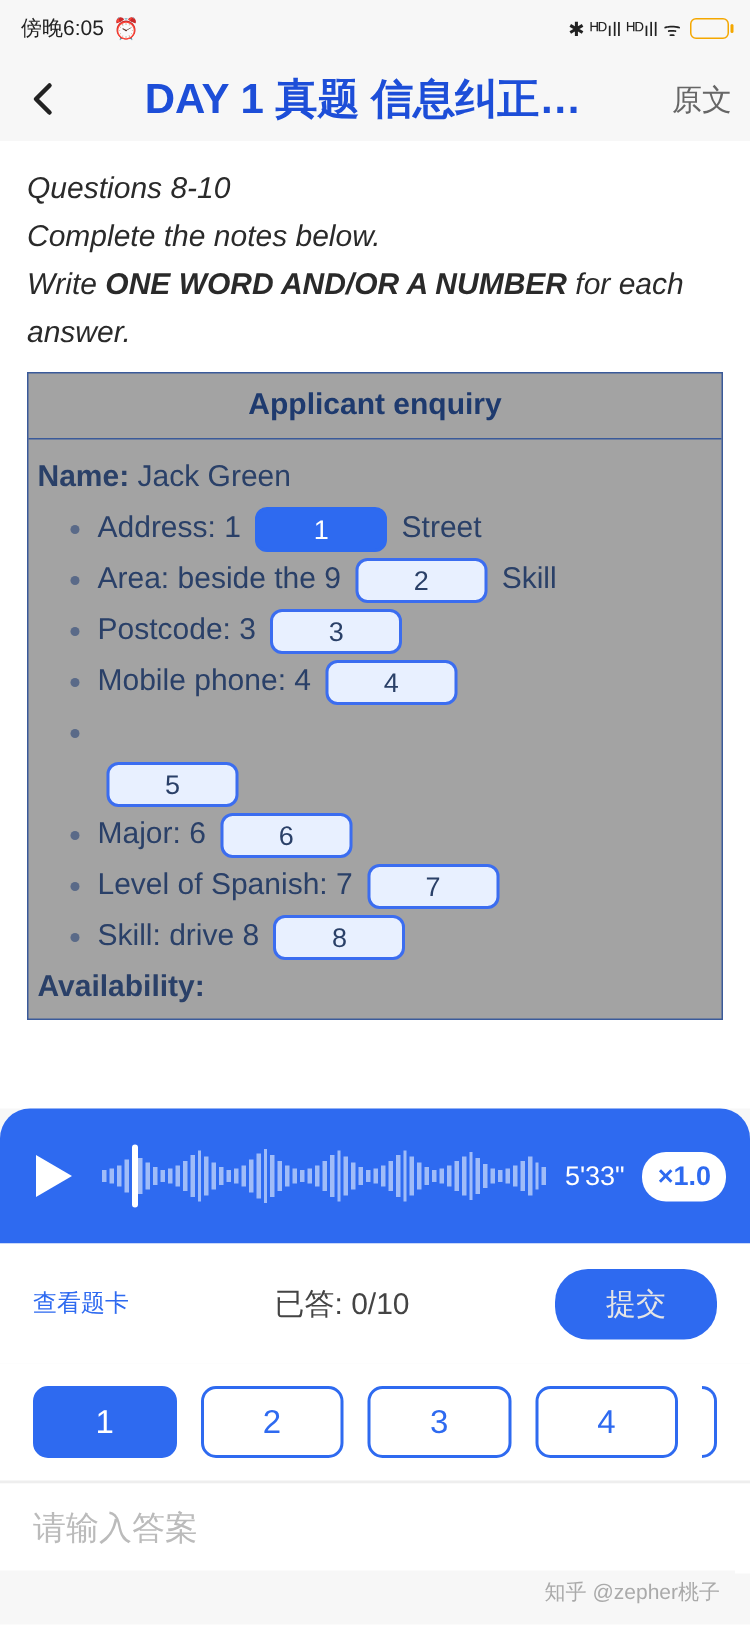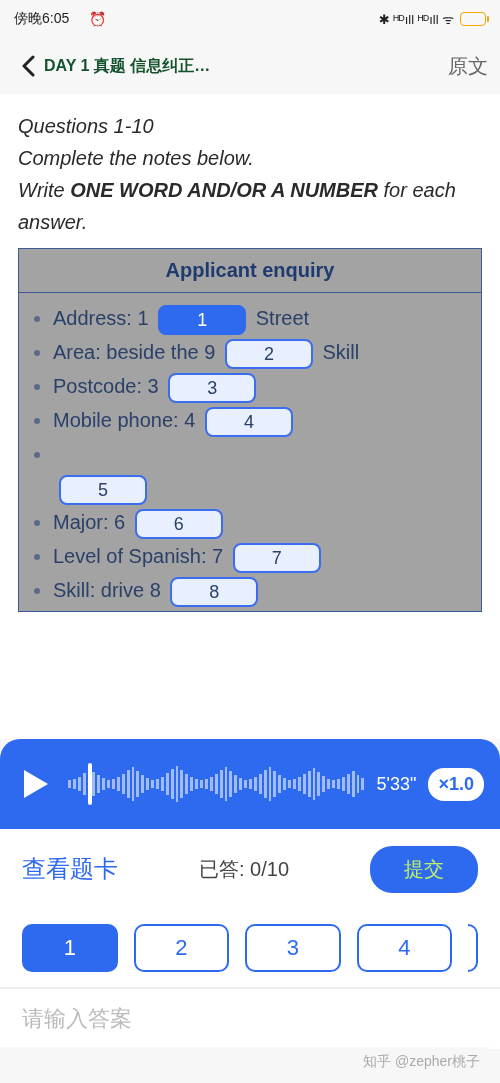--- a/index.html
+++ b/index.html
@@ -14,35 +14,35 @@
     .statusbar {
       height: 38px;
       display: flex;
       justify-content: space-between;
       align-items: center;
       padding: 0 14px;
       font-size: 14px;
       color: #222;
       background: #f7f7f7;
     }
-    .statusbar .left { display: flex; align-items: center; gap: 20px; }
+    .statusbar .left { display: flex; align-items: center; gap: 6px; }
     .statusbar .right { display: flex; align-items: center; gap: 6px; font-size: 13px; }
     .battery-icon { border: 1.5px solid #f4a700; border-radius: 4px; width: 26px; height: 14px; position: relative; }
     .battery-icon::after { content: ""; position: absolute; right: -4px; top: 3px; width: 2px; height: 6px; background: #f4a700; border-radius: 1px; }
     .alarm-icon { font-size: 14px; }
 
     .navbar {
       height: 56px;
       display: flex;
       align-items: center;
       padding: 0 12px;
       background: #f7f7f7;
     }
     .back-btn { width: 32px; height: 32px; display:flex; align-items:center; justify-content:center; color:#222; }
-    .nav-title { flex: 1; text-align: left; font-weight: 700; font-size: 16px; color: #14532d; white-space: nowrap; overflow: hidden; text-overflow: ellipsis; }
+    .nav-title { flex: 1; text-align: center; font-weight: 700; font-size: 28px; color: #1d4ed8; white-space: nowrap; overflow: hidden; text-overflow: ellipsis; }
     .nav-right { font-size: 20px; color: #666; padding-left: 8px; }
 
     .content-area {
       position: absolute;
       top: 94px;
       bottom: 344px;
       left: 0; right: 0;
       background: #fff;
       overflow: hidden;
       padding: 16px 18px 0;
@@ -64,21 +64,21 @@
       border-bottom: 1px solid #3a5a9a;
     }
     .form-body {
       padding: 8px 6px 4px;
       font-size: 20px;
       color: #2a4068;
       line-height: 1.7;
     }
     .form-body b { font-weight: 700; }
     .form-body ul { list-style: disc; padding-left: 28px; }
-    .form-body ul li { color: #5a6a88; }
+    .form-body ul li { color: #5a6a88; margin-left: 12px; }
     .form-body ul li .litxt { color: #2a4068; }
     .blank-slot {
       display: inline-block;
       min-width: 88px;
       height: 30px;
       border: 2px solid #3b6df0;
       border-radius: 8px;
       text-align: center;
       line-height: 26px;
       background: #e8f0ff;
@@ -138,23 +138,23 @@
       position: absolute;
       bottom: 174px;
       left: 0; right: 0;
       height: 80px;
       background: #fff;
       display: flex;
       align-items: center;
       justify-content: space-between;
       padding: 0 22px;
     }
-    .action-link { color:#2e6af0; font-size: 24px; }
+    .action-link { color:#2e6af0; font-size: 16px; }
     .progress-label { color:#444; font-size: 20px; }
-    .submit-btn { background:#2e6af0; color:#bef264; border-radius: 22px; padding: 10px 34px; font-size: 20px; font-weight: 500; }
+    .submit-btn { background:#2e6af0; color:#e5e5e5; border-radius: 22px; padding: 10px 34px; font-size: 20px; font-weight: 500; }
 
     .qnav-row {
       position: absolute;
       bottom: 94px;
       left: 0; right: 0;
       height: 80px;
       background: #fff;
       display: flex;
       align-items: center;
       gap: 16px;
@@ -221,42 +221,44 @@
     <svg width="14" height="22" viewBox="0 0 14 22">
         <path d="M12 2 L3 11 L12 20" stroke="#222" stroke-width="3" fill="none" stroke-linecap="round" stroke-linejoin="round"></path>
       </svg>
   </div>
   <div class="nav-title">DAY 1 真题 信息纠正…</div>
   <div class="nav-right">原文</div>
 </div>
 
 <div class="content-area">
   <div class="instructions">
-    <div>Questions 1-10</div>
+    <div>Questions 8-10</div>
     <div>Complete the notes below.</div>
     <div>
       <span>Write </span><strong>ONE WORD AND/OR A NUMBER</strong><span> for each answer.</span>
     </div>
   </div>
 
   <div class="form-box">
     <div class="form-title">Applicant enquiry</div>
     <div class="form-body">
+      <div><b>Name:</b> <span>Jack Green</span></div>
       <ul>
         <li><span class="litxt"><span>Address: 1 </span><span class="blank-slot active">1</span><span> Street</span></span></li>
         <li><span class="litxt"><span>Area: beside the 9 </span><span class="blank-slot">2</span><span> Skill</span></span></li>
         <li><span class="litxt"><span>Postcode: 3 </span><span class="blank-slot">3</span></span></li>
         <li><span class="litxt"><span>Mobile phone: 4 </span><span class="blank-slot">4</span></span></li>
       </ul>
       <ul>
         <li><br><span class="blank-slot" style="margin-left:6px;">5</span></li>
         <li><span class="litxt"><span>Major: 6 </span><span class="blank-slot">6</span></span></li>
         <li><span class="litxt"><span>Level of Spanish: 7 </span><span class="blank-slot">7</span></span></li>
         <li><span class="litxt"><span>Skill: drive 8 </span><span class="blank-slot">8</span></span></li>
       </ul>
+      <div><b>Availability:</b></div>
     </div>
   </div>
 </div>
 
 <div class="audio-bar">
   <div class="play-btn">
       <div class="play-triangle"></div>
     </div>
   <div class="wave" id="wave">
       <span style="height: 8px;"></span>

